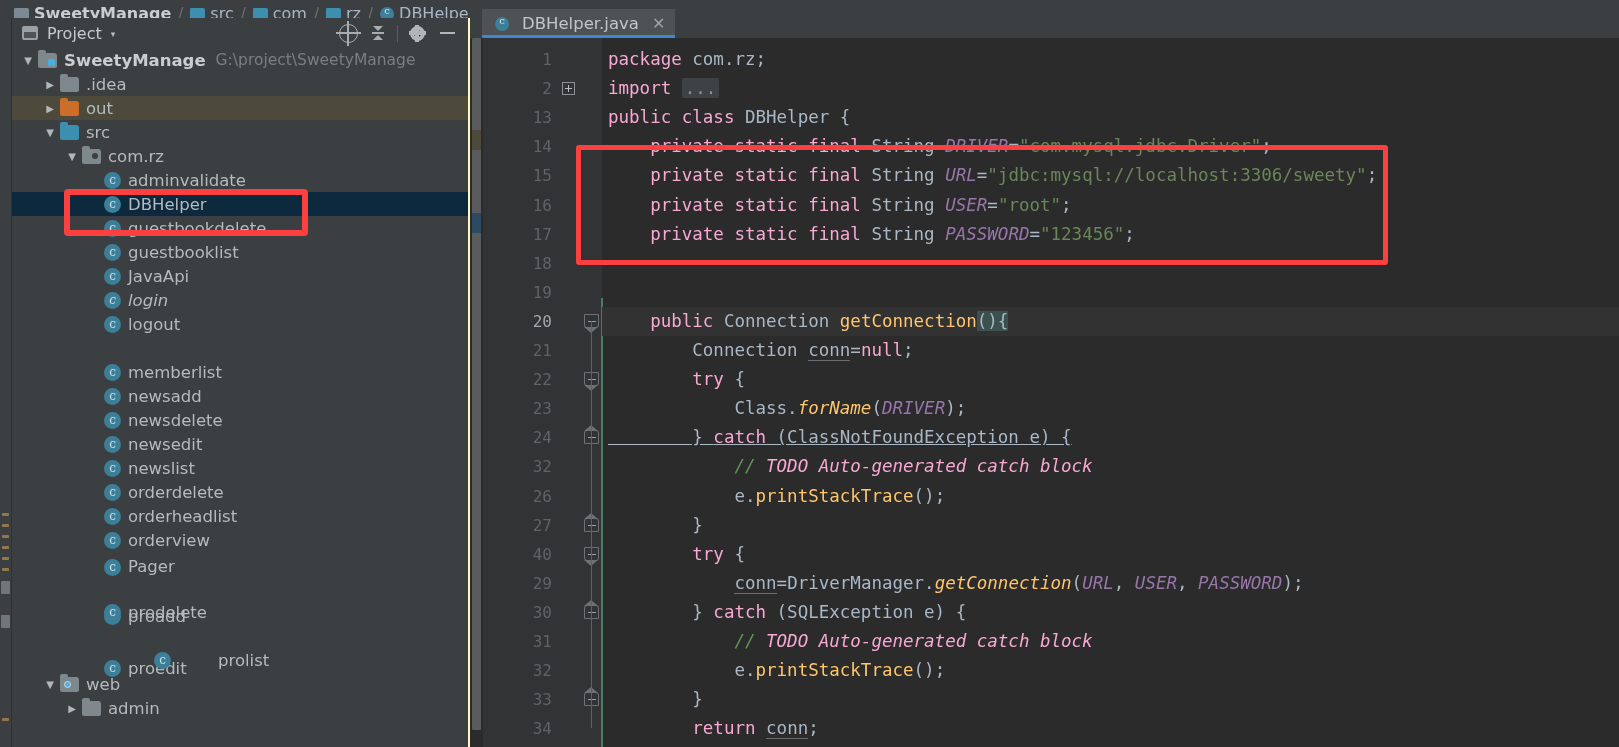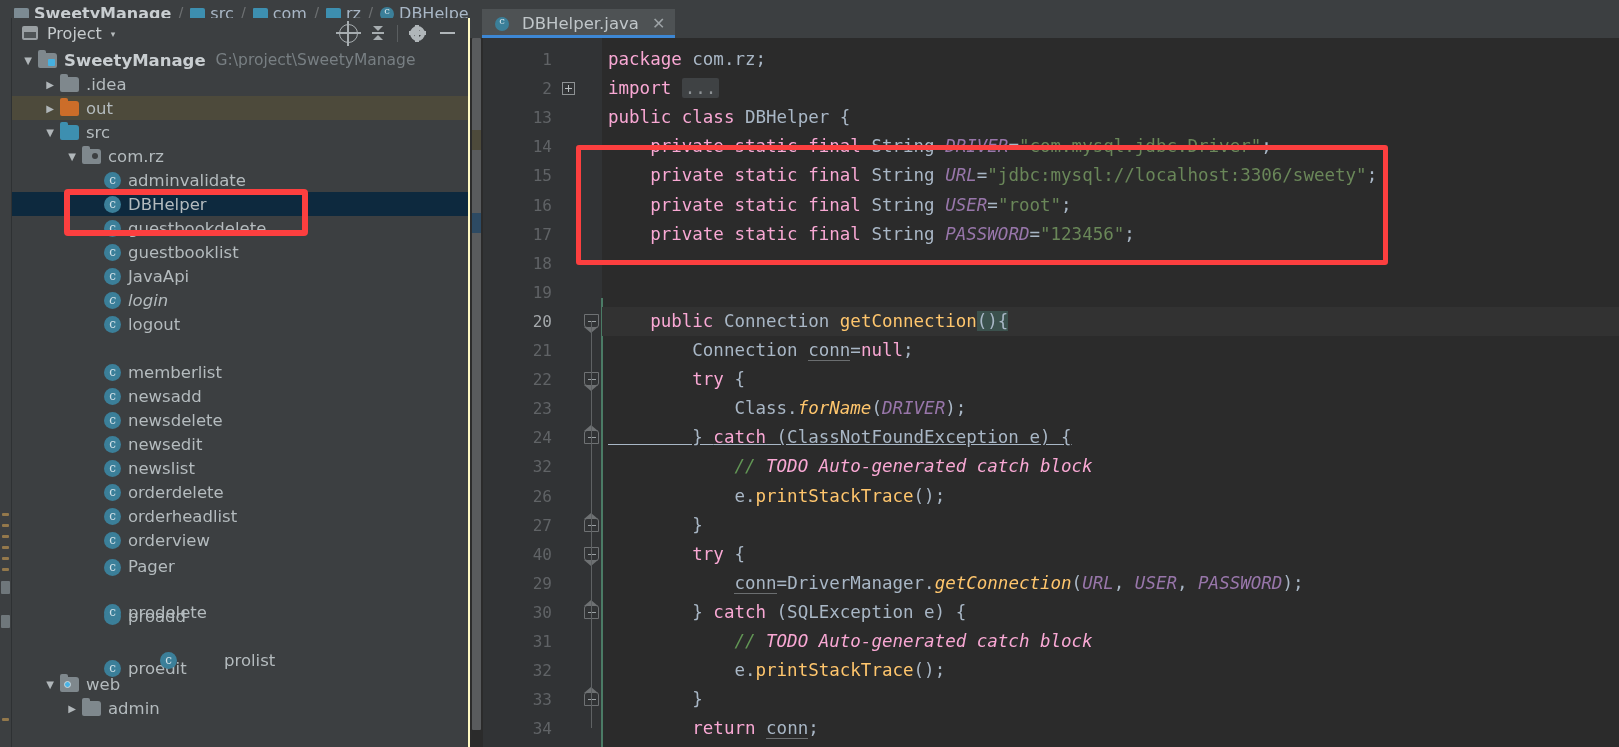--- a/index.html
+++ b/index.html
@@ -382,21 +382,21 @@
         <div class="tree-row" style="top: 552px; position: absolute; left: 0px; right: 0px;">
           <span class="twisty none" style="margin-left: 66px;">·</span>
           <span class="ic-class"></span>
           <span class="tree-label">prodelete</span>
         </div>
         <div class="tree-row" style="top: 608px; position: absolute; left: 0px; right: 0px;">
           <span class="twisty none" style="margin-left: 66px;">·</span>
           <span class="ic-class"></span>
           <span class="tree-label">proedit</span>
         </div>
-        <div class="tree-row" style="top: 600px; position: absolute; left: 16px; right: 0px; gap: 40px;">
+        <div class="tree-row" style="top: 600px; position: absolute; left: 10px; right: 0px; gap: 40px;">
           <span class="twisty none" style="margin-left: 66px;">·</span>
           <span class="ic-class"></span>
           <span class="tree-label">prolist</span>
         </div>
         <div class="tree-row" style="top: 624px; position: absolute; left: 0px; right: 0px;">
           <span class="twisty" style="margin-left: 22px;">▼</span>
           <span class="ic-folder f-web"></span>
           <span class="tree-label">web</span>
         </div>
         <div class="tree-row" style="top: 648px; position: absolute; left: 0px; right: 0px;">

